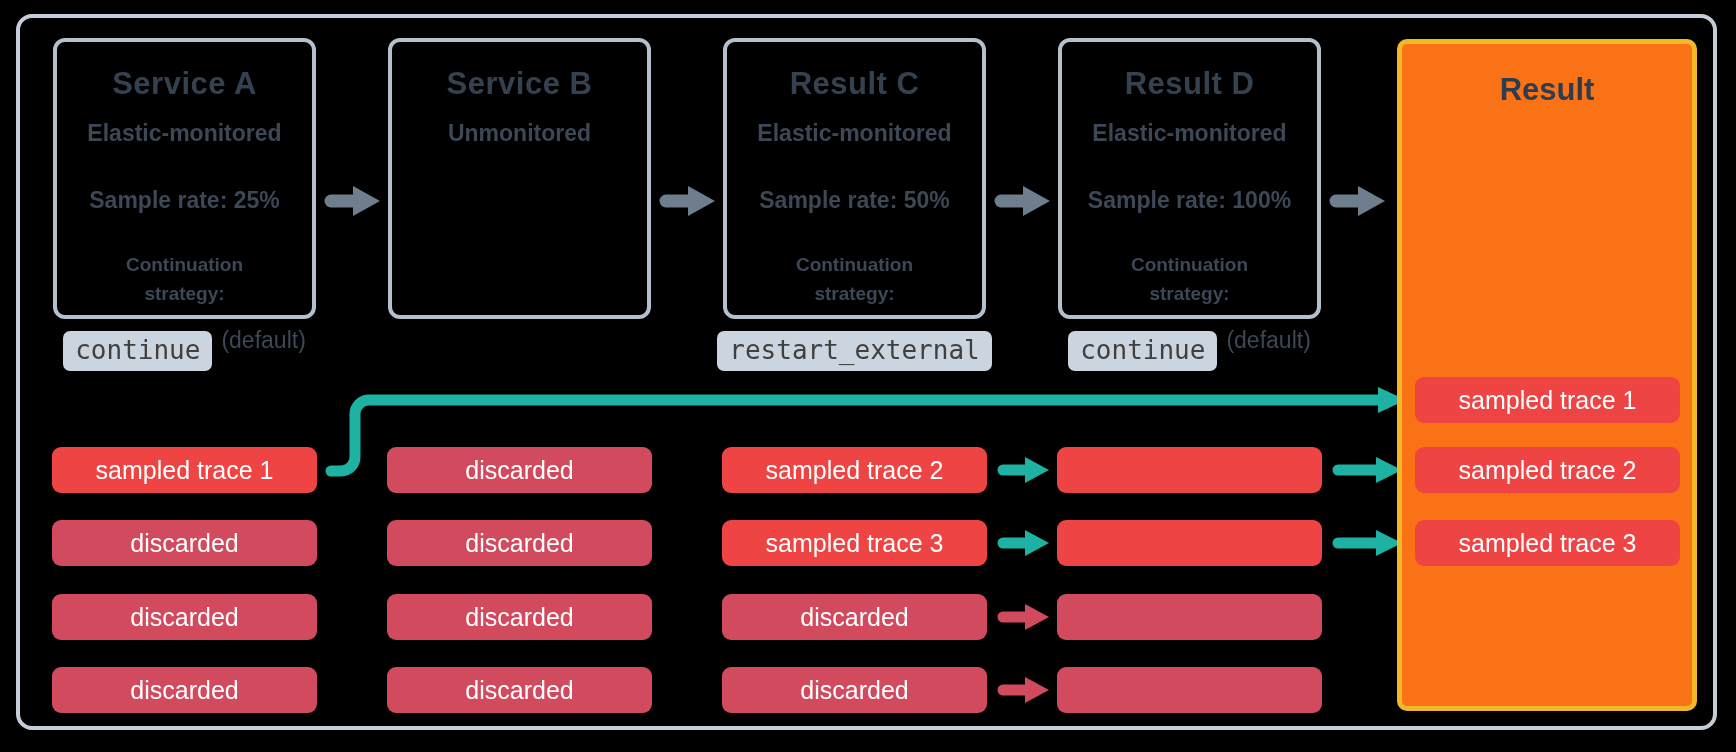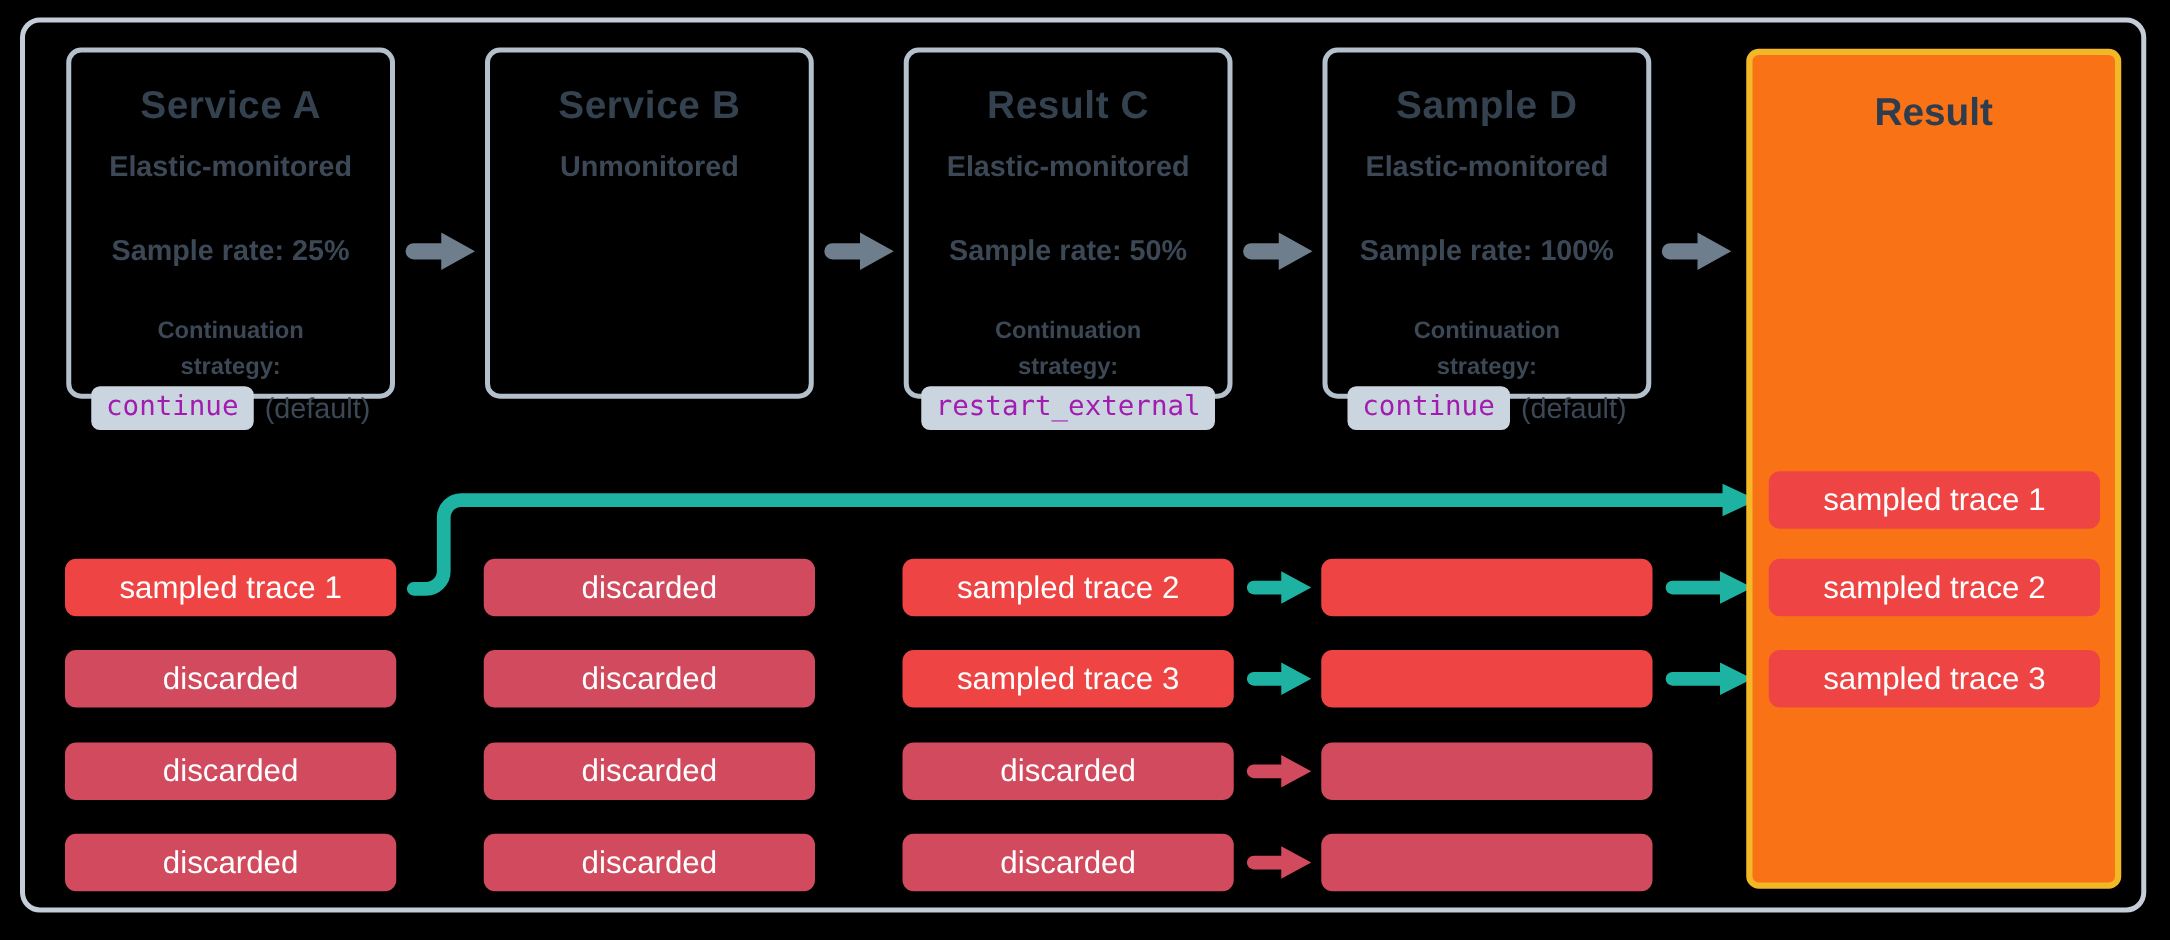--- a/index.html
+++ b/index.html
@@ -50,26 +50,27 @@
     color:#3c4856;
     line-height:29px;
   }
   .svc-cont span{display:block;}
   .svc-badge-row{
     position:absolute;left:0;right:0;top:267px;
     display:flex;justify-content:center;align-items:center;gap:9px;
   }
   .code-badge{
     background:#cad5df;
-    color:#a21caf;
+    color:#404040;
     font-family:"DejaVu Sans Mono", monospace;
-    font-size:22px;
+    font-size:26px;
     padding:4px 12px 6px 12px;
     border-radius:7px;
     white-space:nowrap;
+    margin-top:22px;
   }
   .badge-suffix{
     font-size:23px;font-weight:normal;color:#3c4856;
   }
   .badge-suffix:empty{display:none;}
   .result-box{
     position:absolute;
     left:1397px;top:39px;width:300px;height:672px;
     background:#f97316;
     border:5px solid #f2b826;
@@ -181,21 +182,21 @@
       <span>Continuation</span>
       <span>strategy:</span>
     </div>
     <div class="svc-badge-row">
       <span class="code-badge">restart_external</span>
 
     </div>
   </div>
 
   <div class="service-box" style="left:1058px">
-    <div class="svc-title">Sample D</div>
+    <div class="svc-title">Result D</div>
     <div class="svc-sub">Elastic-monitored</div>
     <div class="svc-rate">Sample rate: 100%</div>
     <div class="svc-cont">
       <span>Continuation</span>
       <span>strategy:</span>
     </div>
     <div class="svc-badge-row">
       <span class="code-badge">continue</span>
       <span class="badge-suffix">(default)</span>
     </div>

